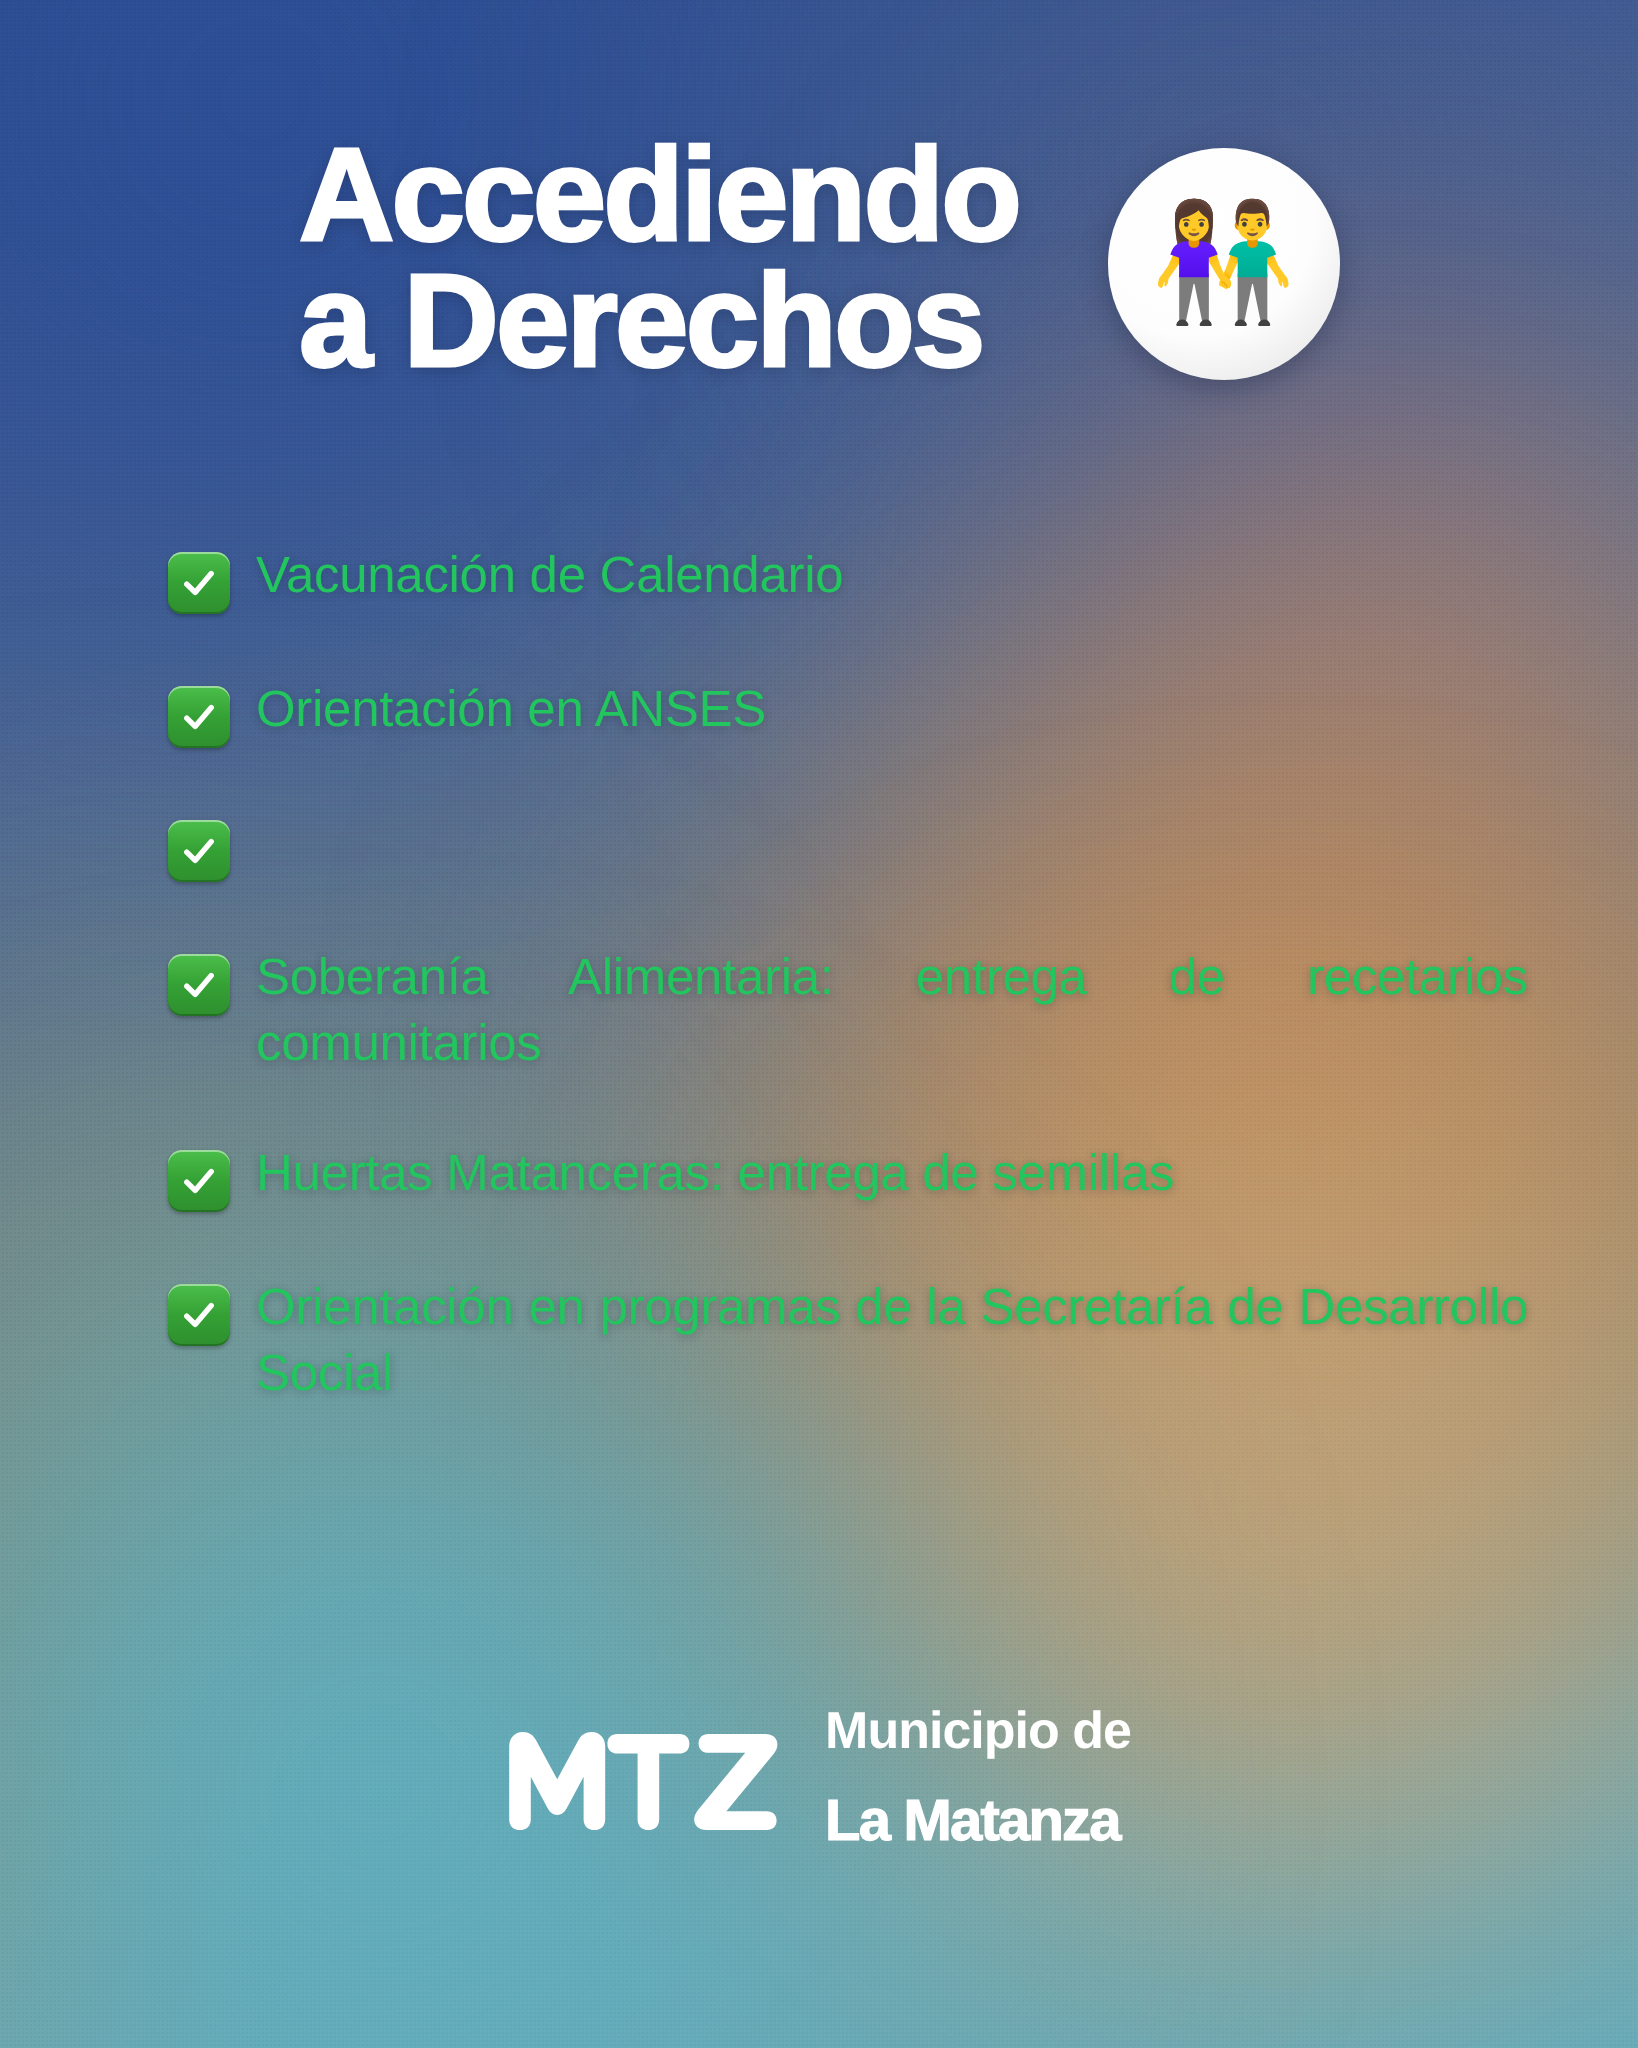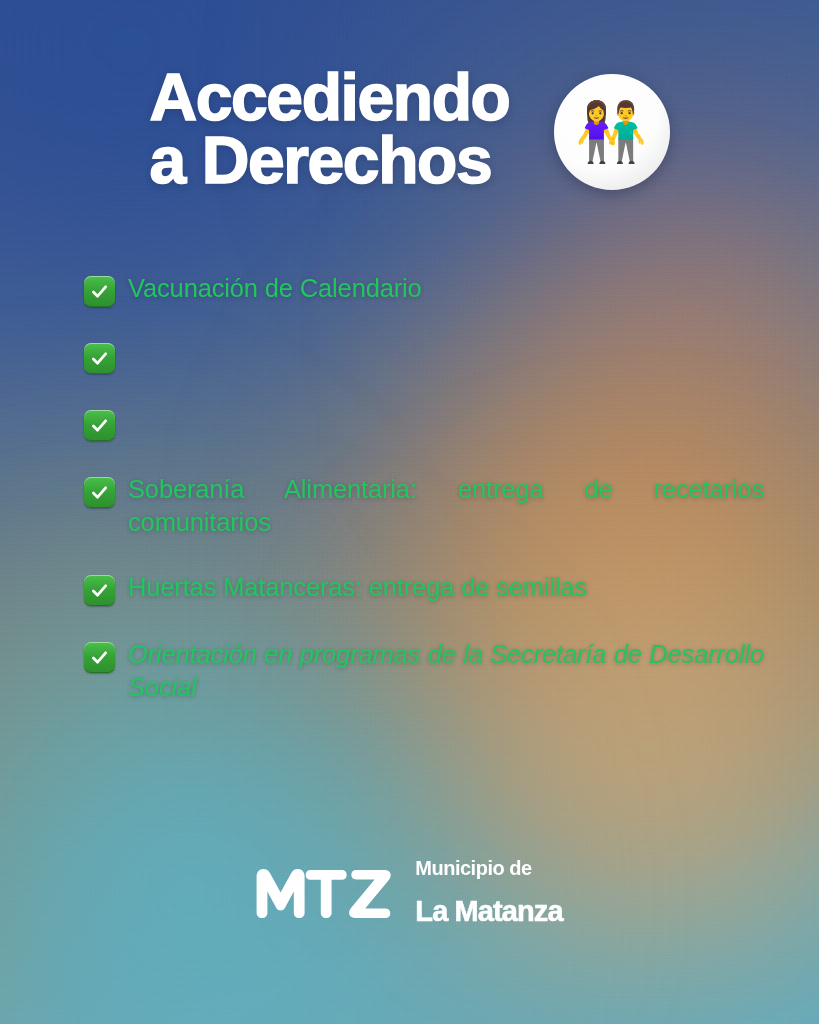--- a/index.html
+++ b/index.html
@@ -209,21 +209,21 @@
     list-style: none;
   }
 
   .item {
     display: flex;
     align-items: flex-start;
     gap: 13px;
     margin-bottom: 32px;
   }
 
-  .item:last-child { margin-bottom: 0; font-style: italic; }
+  .item:last-child { margin-bottom: 0; }
 
   .check-icon {
     flex: 0 0 auto;
     width: 31px;
     height: 31px;
     border-radius: 7px;
     background: linear-gradient(180deg, #4bbf4b 0%, #35a235 48%, #2e8f2e 100%);
     box-shadow:
       inset 0 1px 0 rgba(255,255,255,0.45),
       inset 0 -1px 0 rgba(0,0,0,0.20),
@@ -270,21 +270,21 @@
 
   .logo-words {
     color: #ffffff;
     line-height: 1.0;
     padding-bottom: 2px;
   }
 
   .logo-line1 {
     font-family: "Liberation Sans", sans-serif;
     font-weight: 700;
-    font-size: 20px;
+    font-size: 26px;
     letter-spacing: -0.5px;
     display: block;
   }
 
   .logo-line2 {
     font-family: "Liberation Sans", sans-serif;
     font-weight: 700;
     font-size: 29px;
     letter-spacing: -0.9px;
     display: block;
@@ -330,20 +330,21 @@
         </span>
         <span class="item-text">Vacunación de Calendario</span>
       </li>
 
       <li class="item">
         <span class="check-icon">
           <svg width="21" height="21" viewBox="0 0 24 24" aria-hidden="true">
             <path d="M5 12.6 L9.8 17.4 L19 6.6" fill="none" stroke="#ffffff" stroke-width="3.1" stroke-linecap="round" stroke-linejoin="round"></path>
           </svg>
         </span>
+        <span class="item-text">Orientación en ANSES</span>
       </li>
 
       <li class="item">
         <span class="check-icon">
           <svg width="21" height="21" viewBox="0 0 24 24" aria-hidden="true">
             <path d="M5 12.6 L9.8 17.4 L19 6.6" fill="none" stroke="#ffffff" stroke-width="3.1" stroke-linecap="round" stroke-linejoin="round"></path>
           </svg>
         </span>
       </li>
 

